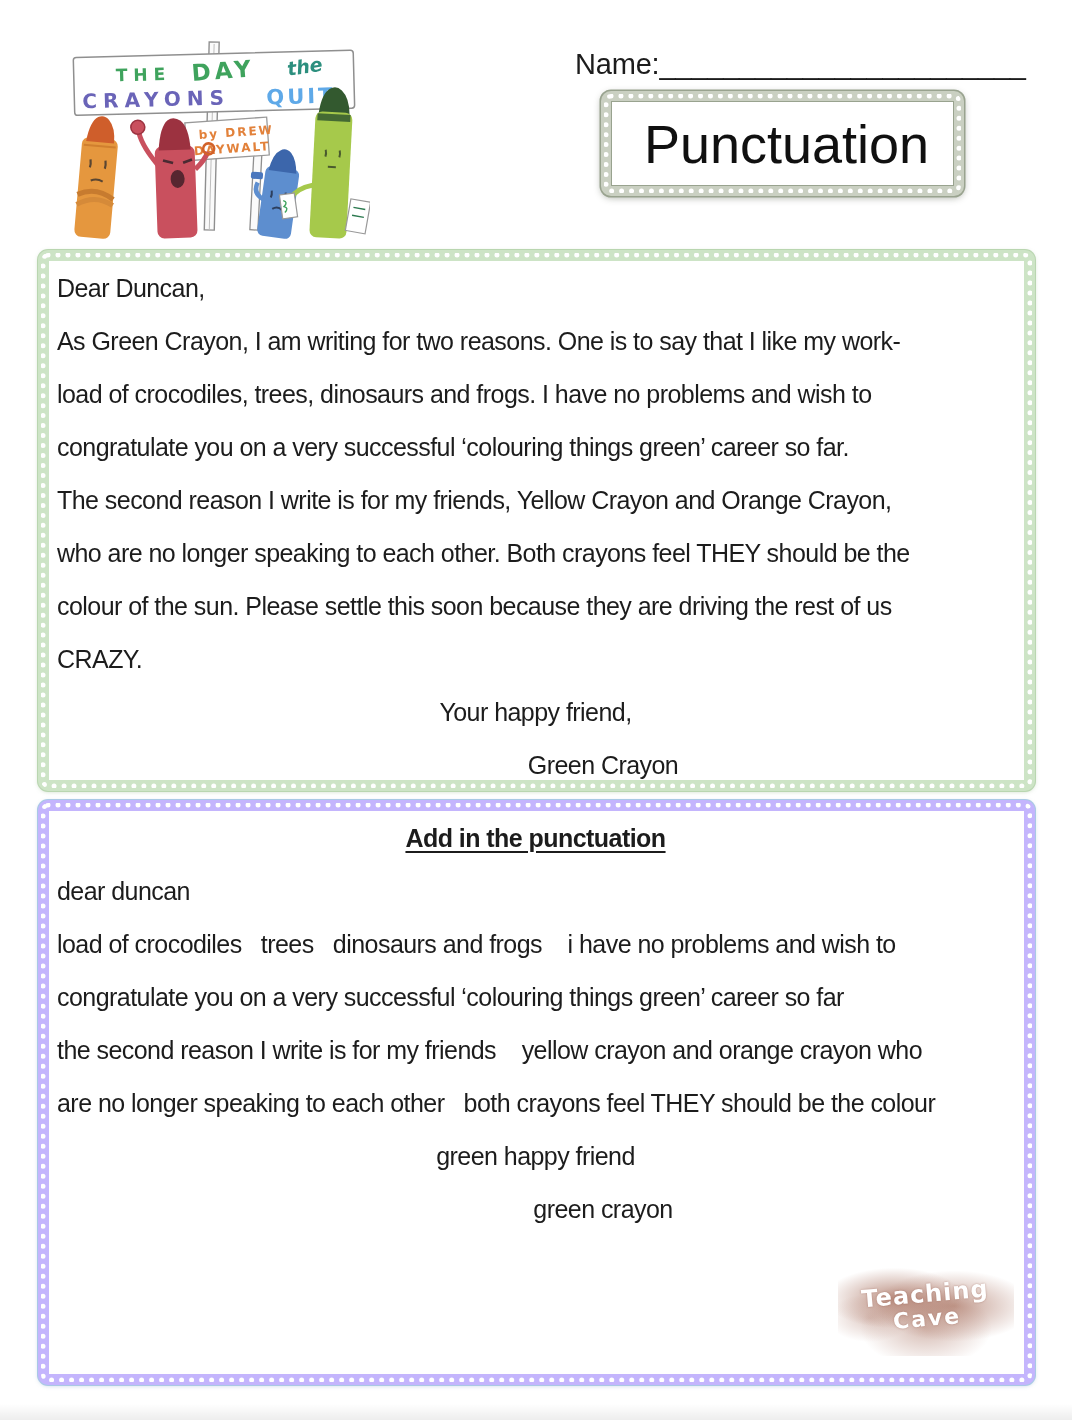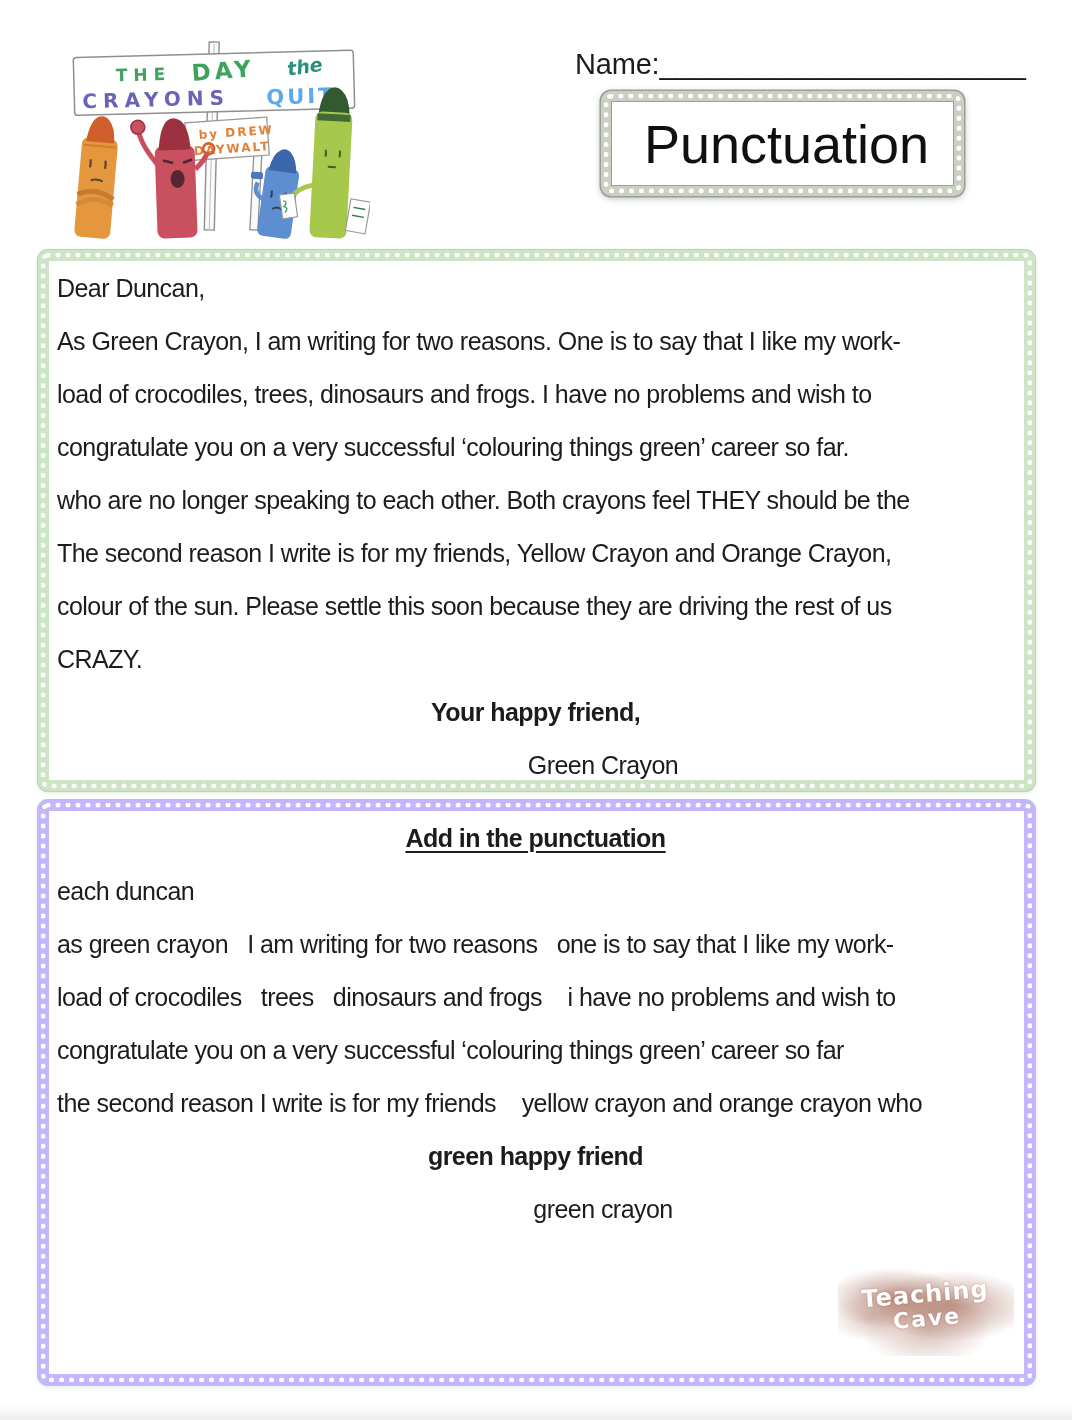--- a/index.html
+++ b/index.html
@@ -34,21 +34,21 @@
     left:38px;top:800px;width:997px;height:585px;background:#c4b5fd;
     box-shadow:0 0 0 1px #a9c9e5, 0 1px 4px rgba(110,150,190,.35);
   }
   .textpad{padding:1px 10px 0 13px;}
 
   
   .line{
     height:53px;display:flex;align-items:center;white-space:pre;
     font-size:25px;letter-spacing:-0.55px;
   }
-  .line.sig{justify-content:center;font-weight:bold;}
+  .line.sig{justify-content:center;}
   .line.sig2{justify-content:center;padding-left:135px;}
   .line.heading{justify-content:center;font-weight:bold;}
   .line.heading span{text-decoration:underline;text-decoration-thickness:2px;text-underline-offset:4px;}
 
   
   #name-row{
     position:absolute;left:575px;top:48px;font-size:29px;white-space:pre;
     letter-spacing:-0.2px;
   }
 
@@ -171,37 +171,37 @@
     <div id="title-text">Punctuation</div>
   </div>
 </div>
 
 <div id="letter-box" class="dotband">
   <div class="inner textpad">
     <div class="line">Dear Duncan,</div>
     <div class="line">As Green Crayon, I am writing for two reasons. One is to say that I like my work-</div>
     <div class="line">load of crocodiles, trees, dinosaurs and frogs. I have no problems and wish to</div>
     <div class="line">congratulate you on a very successful ‘colouring things green’ career so far.</div>
+    <div class="line">The second reason I write is for my friends, Yellow Crayon and Orange Crayon,</div>
     <div class="line">who are no longer speaking to each other. Both crayons feel THEY should be the</div>
-    <div class="line">The second reason I write is for my friends, Yellow Crayon and Orange Crayon,</div>
     <div class="line">colour of the sun. Please settle this soon because they are driving the rest of us</div>
     <div class="line">CRAZY.</div>
     <div class="line sig">Your happy friend,</div>
     <div class="line sig2">Green Crayon</div>
   </div>
 </div>
 
 <div id="exercise-box" class="dotband">
   <div class="inner textpad">
     <div class="line heading"><span>Add in the punctuation</span></div>
-    <div class="line">each duncan</div>
-    <div class="line">as green crayon   I am writing for two reasons   one is to say that I like my work-</div>
+    <div class="line">dear duncan</div>
     <div class="line">load of crocodiles   trees   dinosaurs and frogs    i have no problems and wish to</div>
     <div class="line">congratulate you on a very successful ‘colouring things green’ career so far</div>
     <div class="line">the second reason I write is for my friends    yellow crayon and orange crayon who</div>
+    <div class="line">are no longer speaking to each other   both crayons feel THEY should be the colour</div>
     <div class="line sig">green happy friend</div>
     <div class="line sig2">green crayon</div>
   </div>
 </div>
 
 <div id="watermark">
   <div class="wm-text">
     <div class="wm1">Teaching</div>
     <div class="wm2">Cave</div>
   </div>

